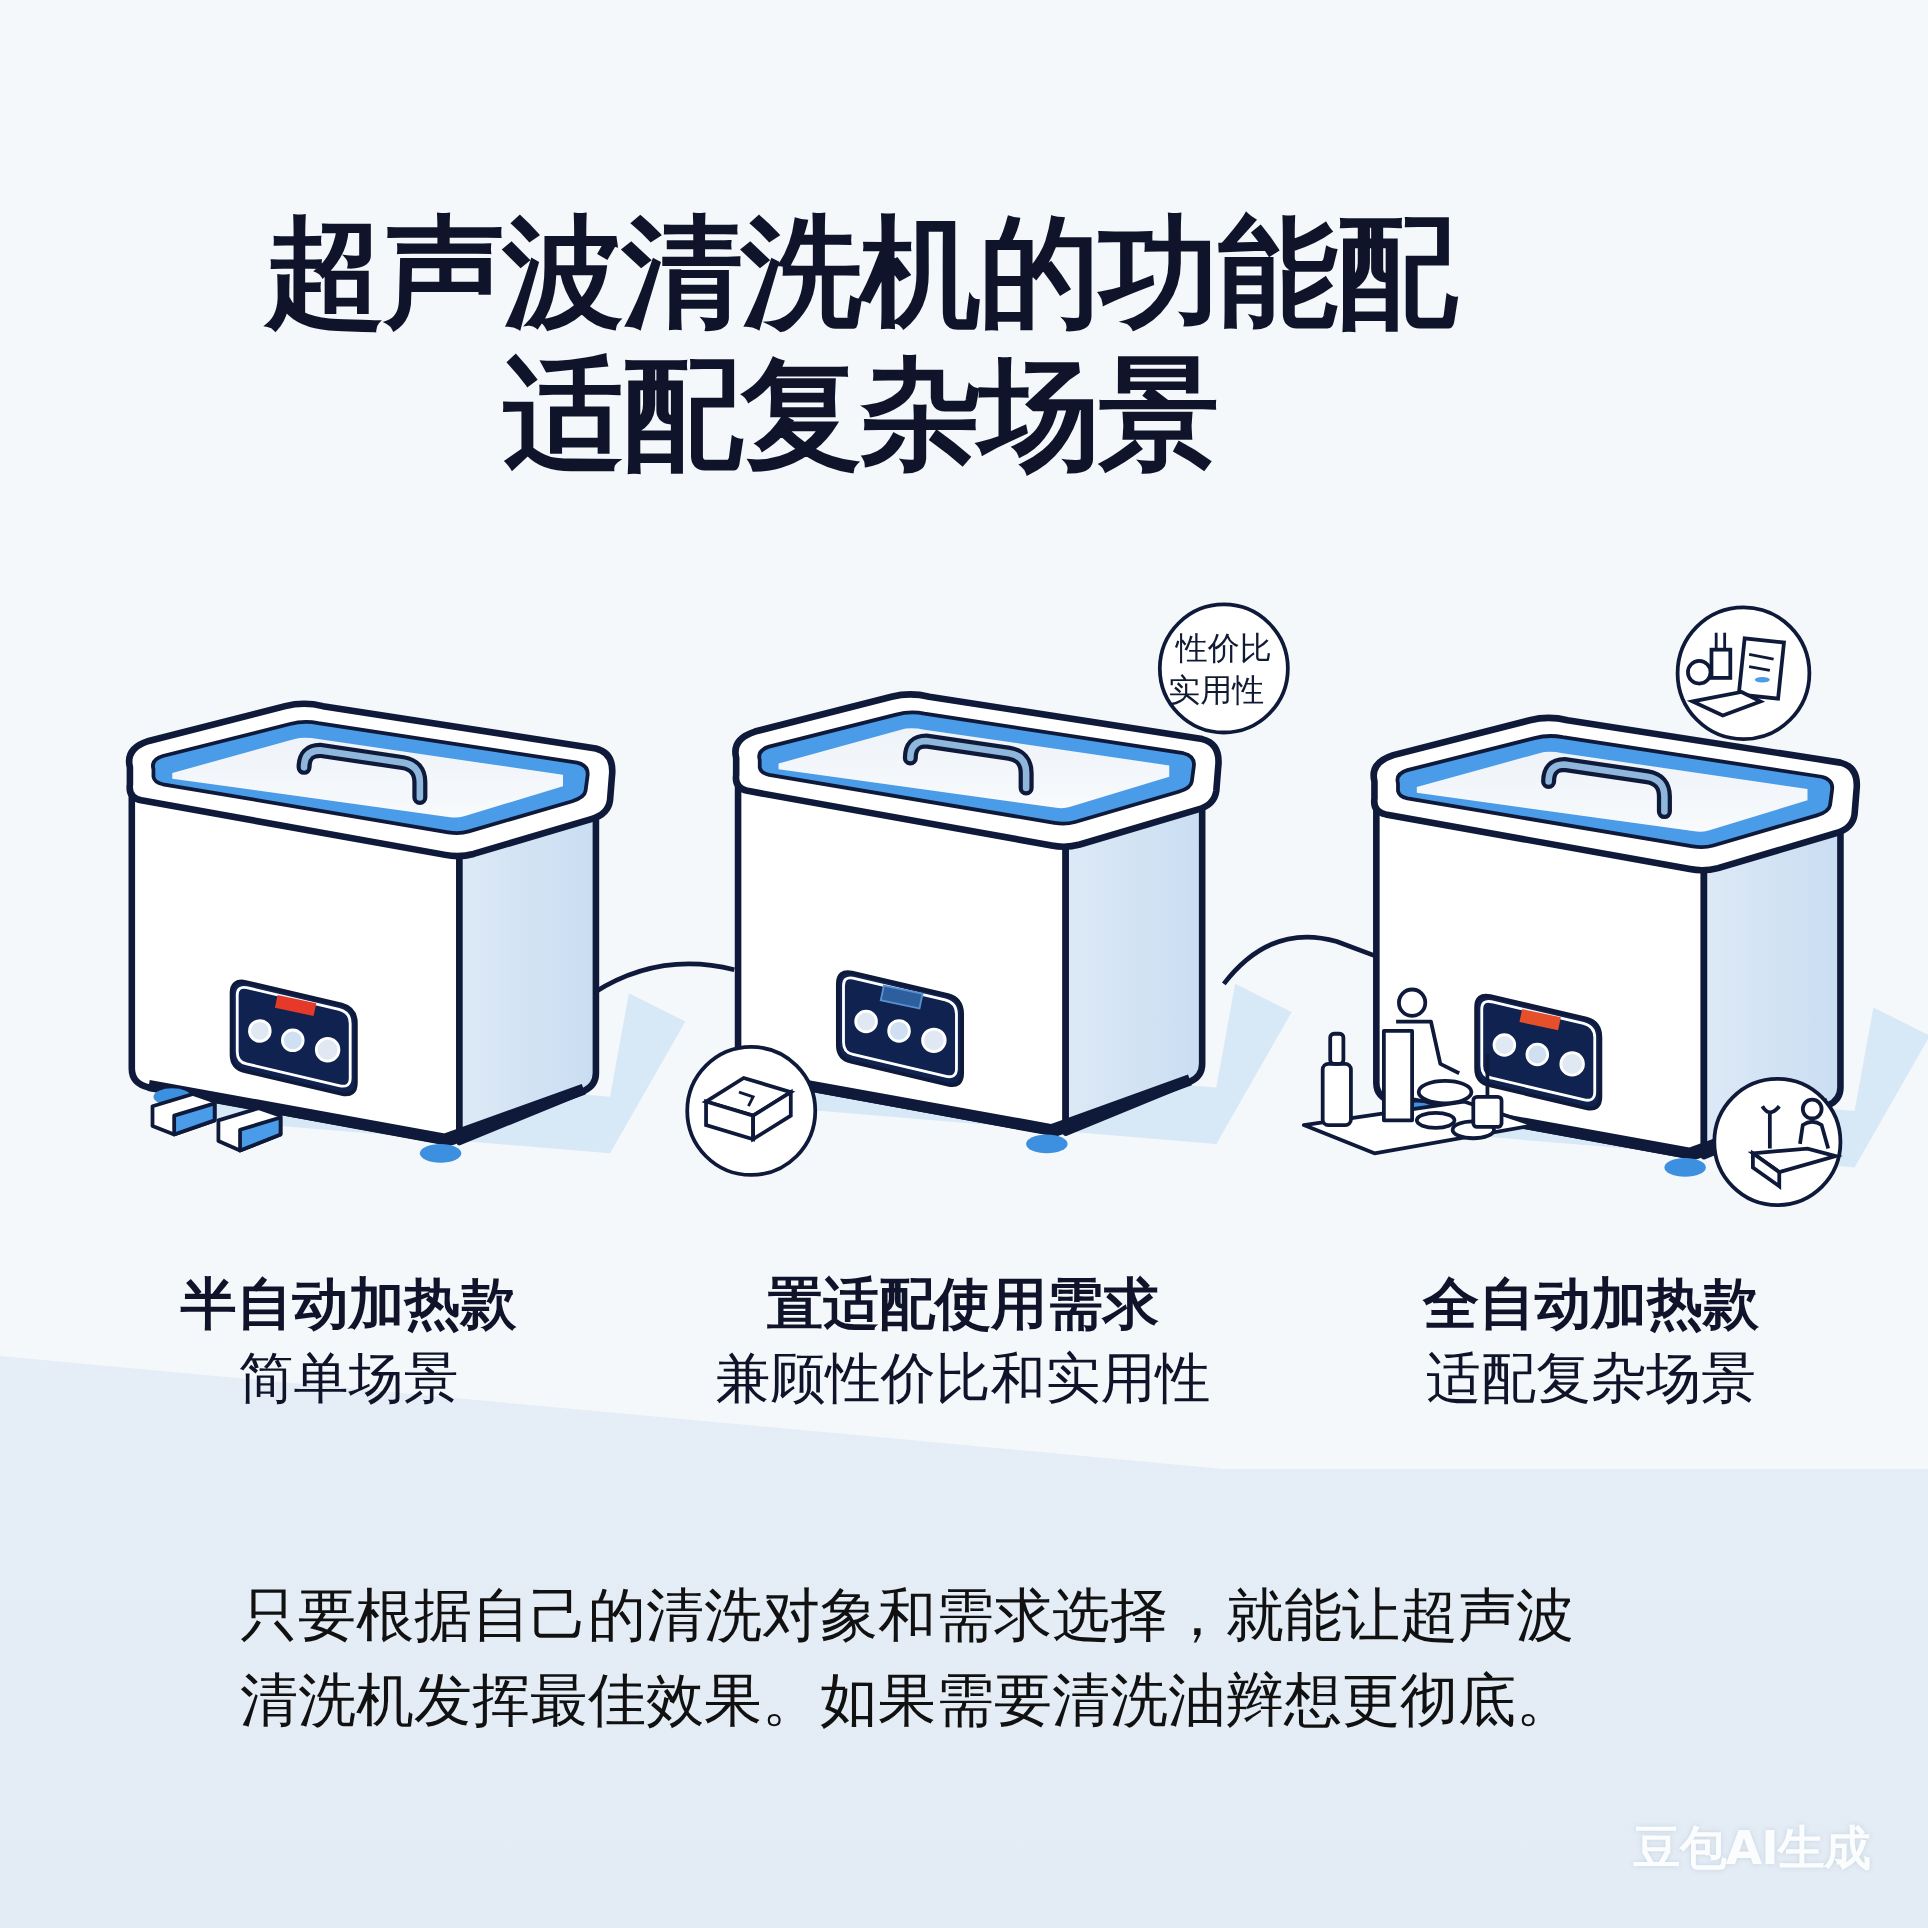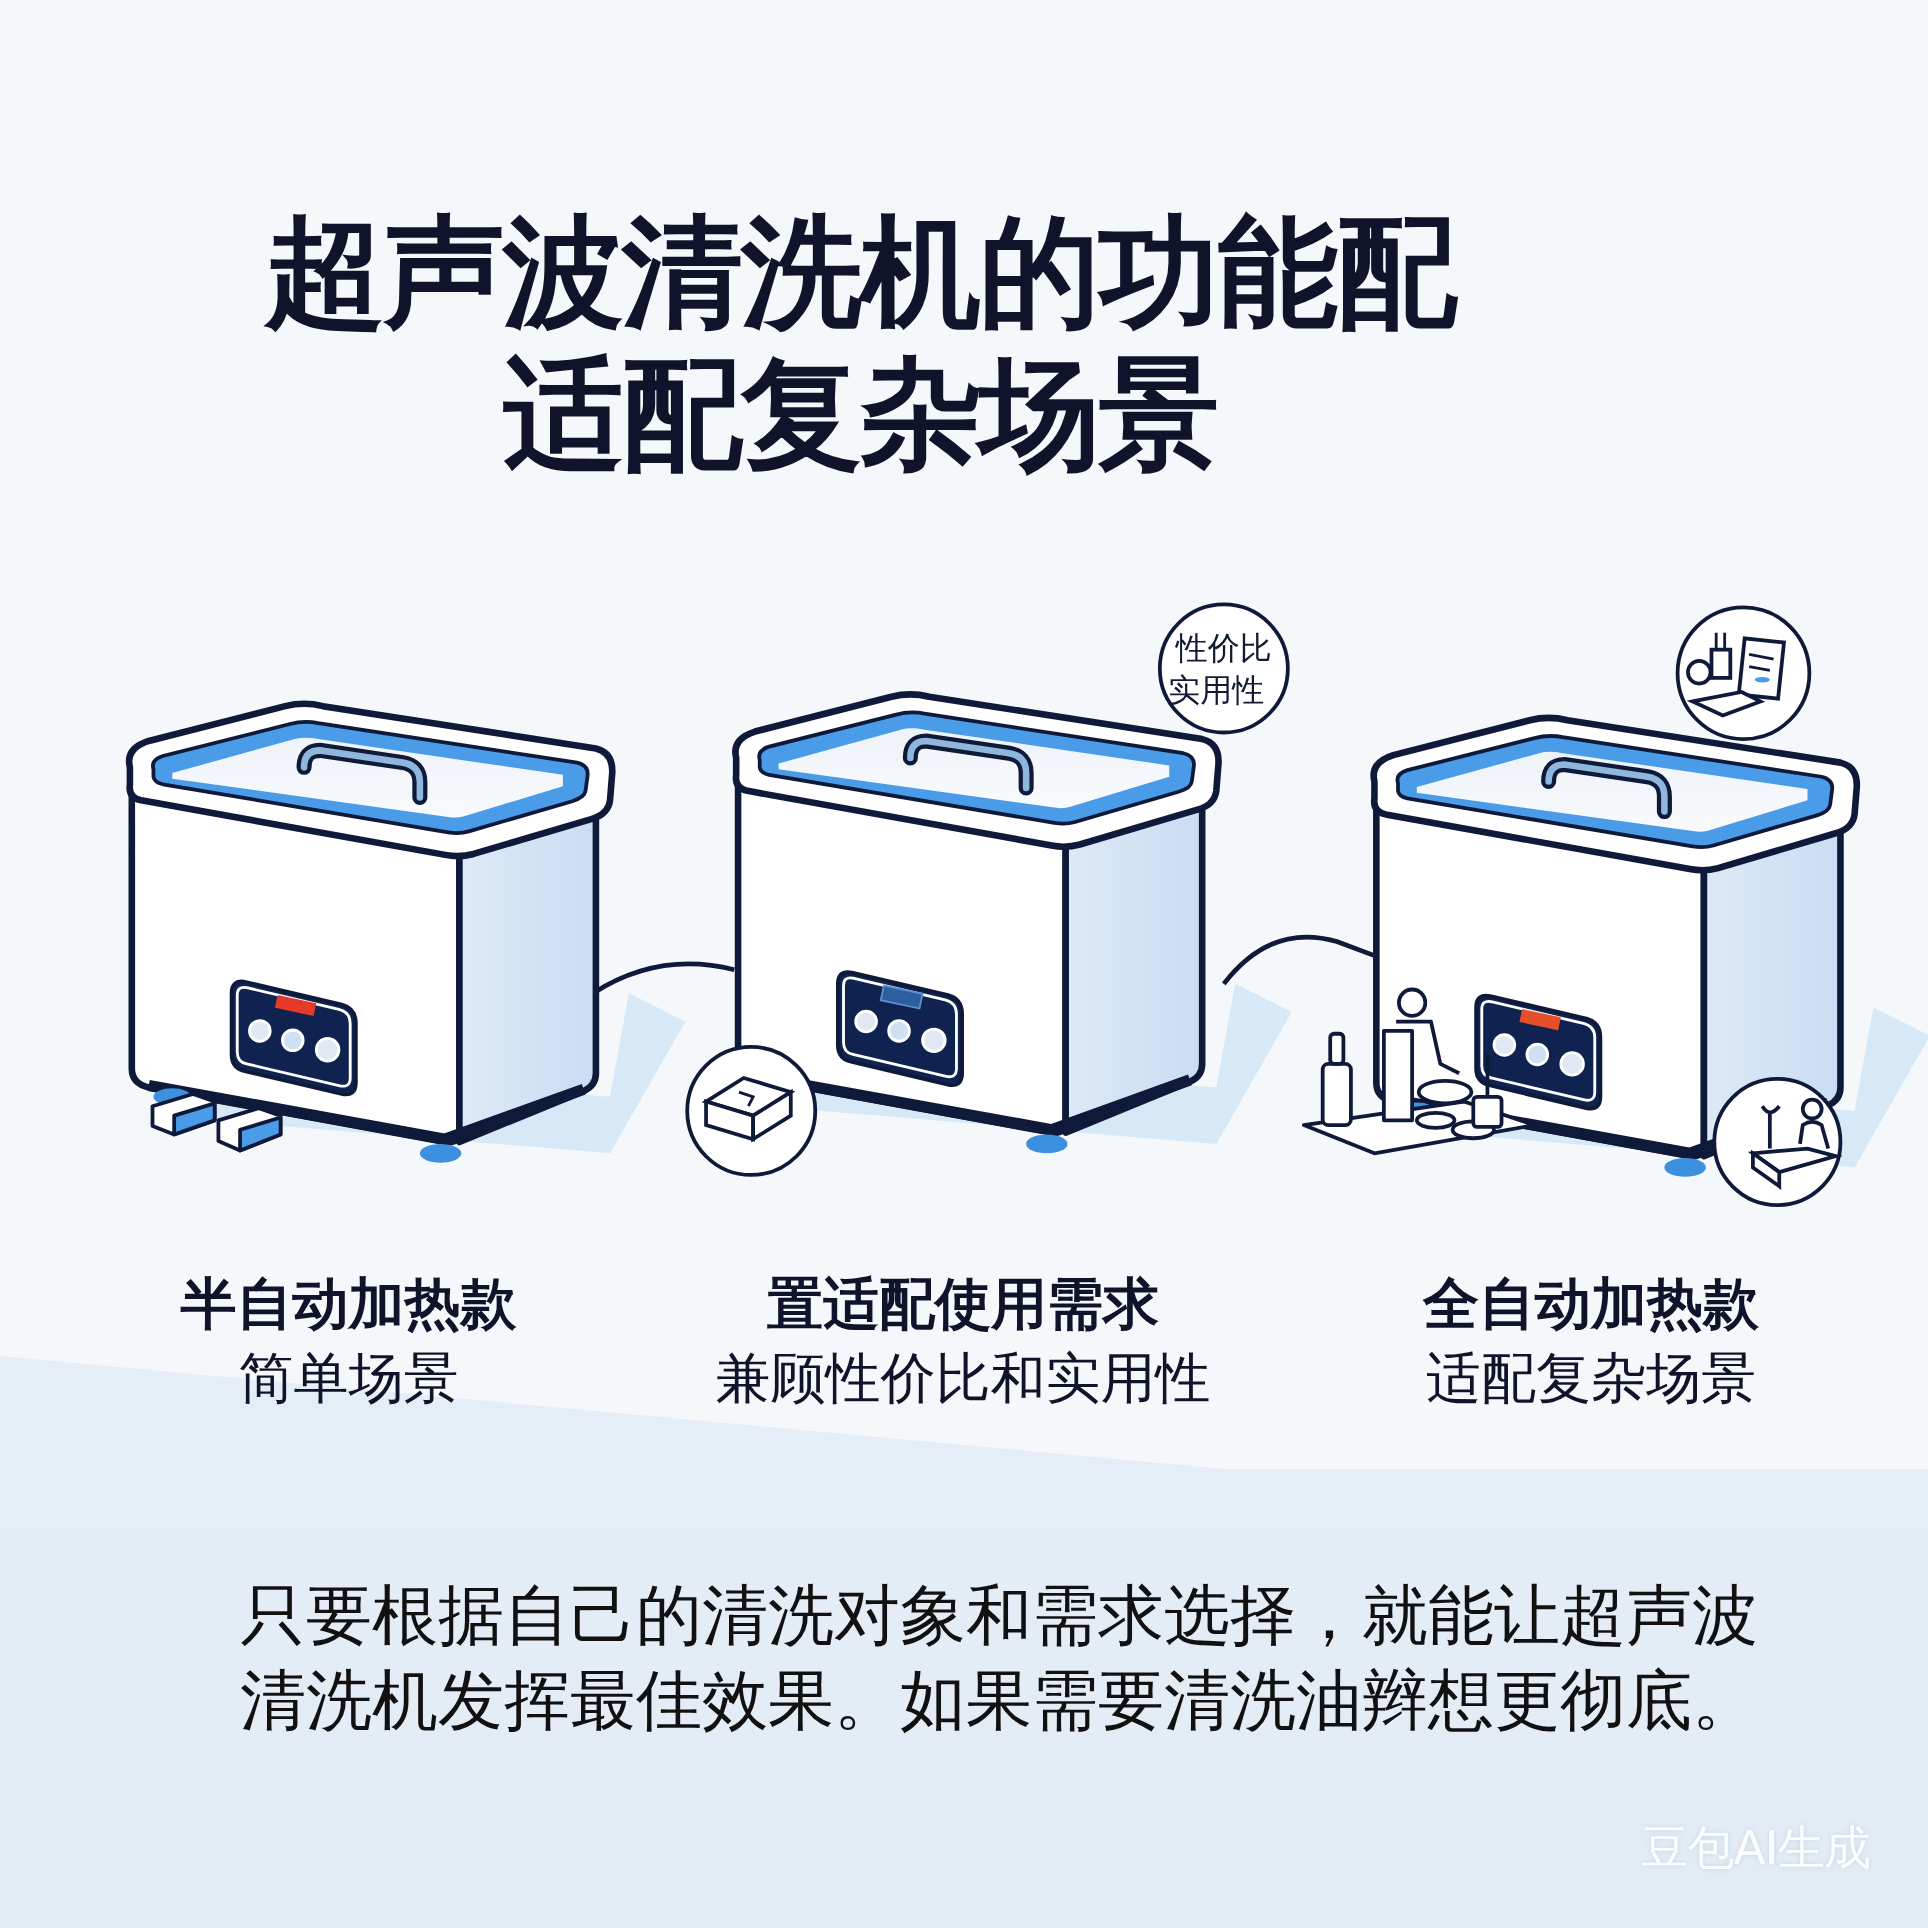--- a/index.html
+++ b/index.html
@@ -34,26 +34,26 @@
     font-weight: bold; font-size: 56px; line-height: 75px; display: block; white-space: nowrap;
   }
   .caption .cap-sub {
     font-size: 55px; line-height: 75px; display: block; white-space: nowrap;
   }
   .cap1 { left: 9.4px; }
   .cap2 { left: 624px; }
   .cap3 { left: 1252px; }
   .summary {
     position: absolute; left: 240px; top: 1573px; width: 1507px;
-    font-size: 66px; line-height: 85px; color: #111;
+    font-size: 58px; line-height: 85px; color: #111;
   }
   .summary span { display: block; white-space: nowrap; }
   .watermark {
     position: absolute; right: 58px; top: 1817px;
-    font-weight: normal; font-size: 47px; color: rgba(255,255,255,0.92);
+    font-weight: bold; font-size: 47px; color: rgba(255,255,255,0.92);
     text-shadow: 0 0 5.6px rgba(150,170,190,0.35);
     letter-spacing: -0.9px;
     margin-left: 42px;
   }
   .badge-text {
     font-size: 34px; fill: #111a33;
   }
 </style>
 </head>
 <body>

